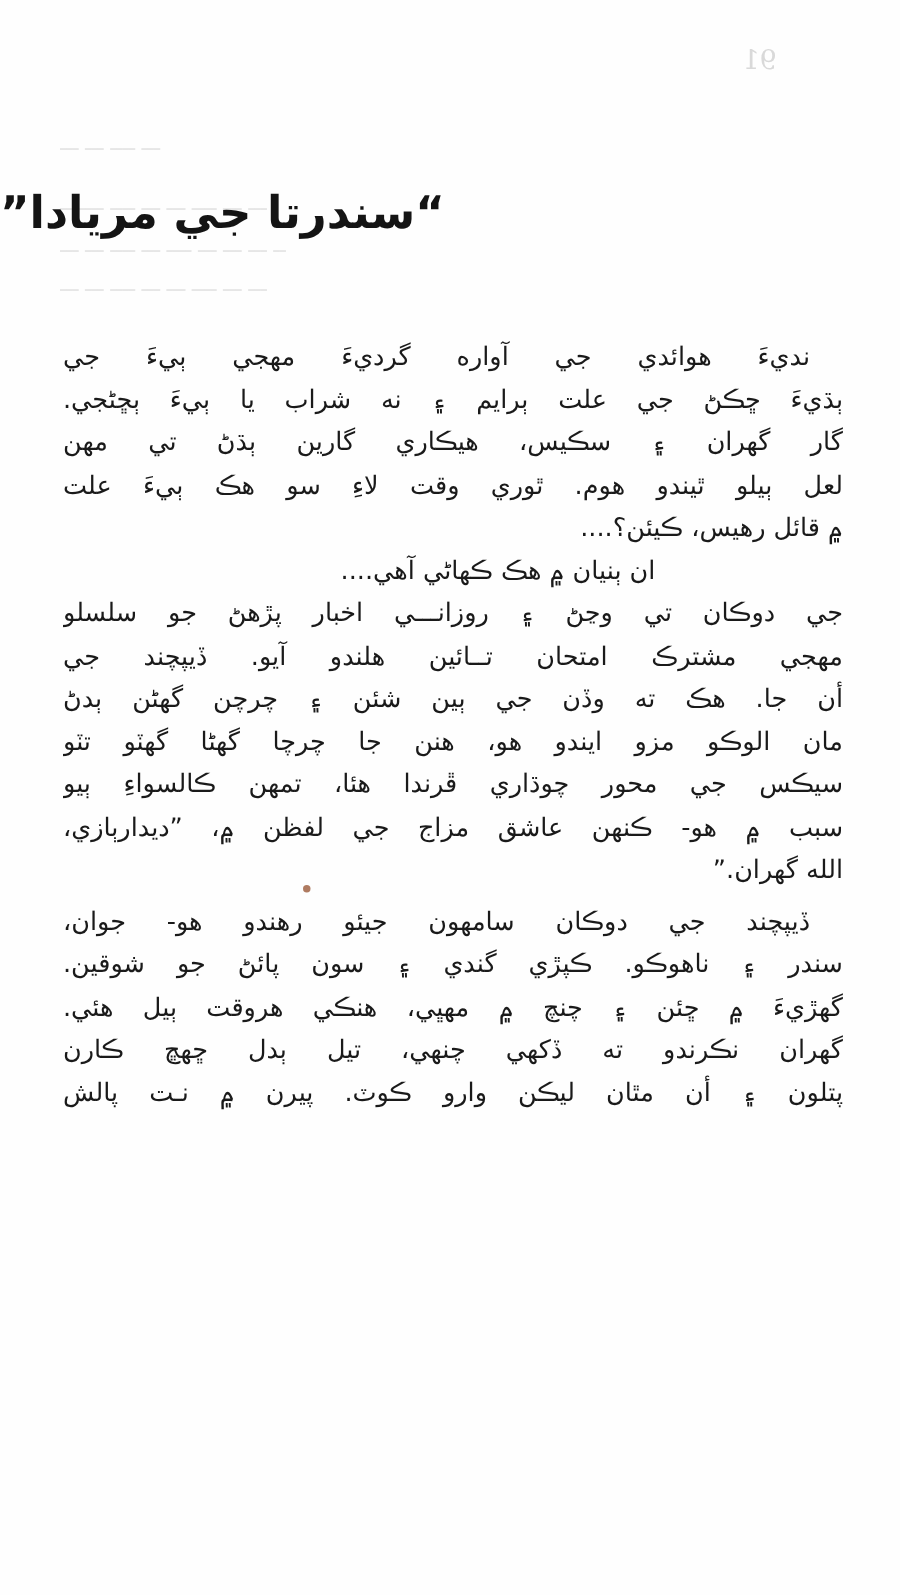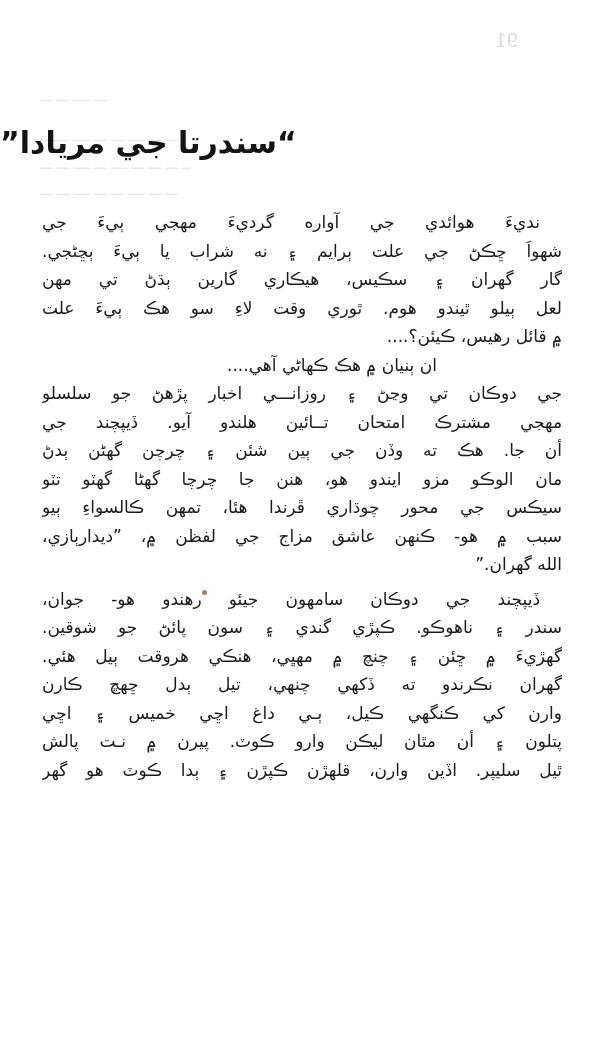--- a/index.html
+++ b/index.html
@@ -50,21 +50,21 @@
       width: 600px;
       text-align: left;
       direction: rtl;
       font-size: 30px;
       font-weight: bold;
       color: #141414;
       letter-spacing: 1px;
     }
     .body-text {
       position: absolute;
-      top: 208px;
+      top: 224px;
       left: 42px;
       width: 520px;
       direction: rtl;
       text-align: justify;
       font-size: 17px;
       line-height: 28.5px;
       color: #1a1a1a;
     }
     .line {
       display: block;
@@ -98,21 +98,21 @@
   <div class="bleed" style="top:128px;">ــ ــــ ــــ ـــ ـــ ــــ ـــ ـــ</div>
   <div class="bleed" style="top:156px;">ـــ ـــ ــــ ـــ ــــ ـــ ـــ ـــ ــ</div>
   <div class="bleed" style="top:182px;">ـــ ـــ ــــ ـــ ـــ ــــ ـــ ـــ</div>
 
   <h1 class="title">“سندرتا جي مريادا”</h1>
 
   <div class="body-text">
 
     <div>
       <span class="line indent">نديءَ هوائدي جي آواره گرديءَ مهجي ٻيءَ جي</span>
-      <span class="line">شهواَ ڇڪڻ جي علت ٻرايم ۽ نه شراب يا ٻيءَ ٻڇڻجي.</span>
+      <span class="line">ٻڌيءَ ڇڪڻ جي علت ٻرايم ۽ نه شراب يا ٻيءَ ٻڇڻجي.</span>
       <span class="line">گار گهران ۽ سڪيس، هيڪاري گارين ٻڌڻ تي مهن</span>
       <span class="line">لعل ٻيلو ٿيندو هوم. ٿوري وقت لاءِ سو هڪ ٻيءَ علت</span>
       <span class="line short">۾ قائل رهيس، ڪيئن؟....</span>
     </div>
 
     <div>
       <span class="line centered">ان ٻنيان ۾ هڪ ڪهاڻي آهي....</span>
     </div>
 
     <div>
@@ -125,20 +125,18 @@
       <span class="line short">الله گهران.”</span>
     </div>
 
     <div class="para-gap"></div>
 
     <div>
       <span class="line indent">ڏيپچند جي دوڪان سامهون جيئو رهندو هو- جوان،</span>
       <span class="line">سندر ۽ ناهوڪو. ڪپڙي گندي ۽ سون پائڻ جو شوقين.</span>
       <span class="line">گهڙيءَ ۾ ڇئن ۽ چنچ ۾ مهڀي، هنڪي هروقت ٻيل هئي.</span>
       <span class="line">گهران نڪرندو ته ڏکهي چنهي، تيل ٻدل ڇهڇ ڪارن</span>
-      <span class="line">وارن کي ڪنگهي ڪيل، ٻـي داغ اڇي خميس ۽ اڇي</span>
       <span class="line">پتلون ۽ أن مٿان ليڪن وارو ڪوٽ. پيرن ۾ نـت پالش</span>
-      <span class="line">ٿيل سليپر. اڏين وارن، قلهڙن ڪپڙن ۽ ٻدا ڪوٽ هو گهر</span>
     </div>
   </div>
 
   <div class="stain"></div>
 </div>
 
 </body></html>

